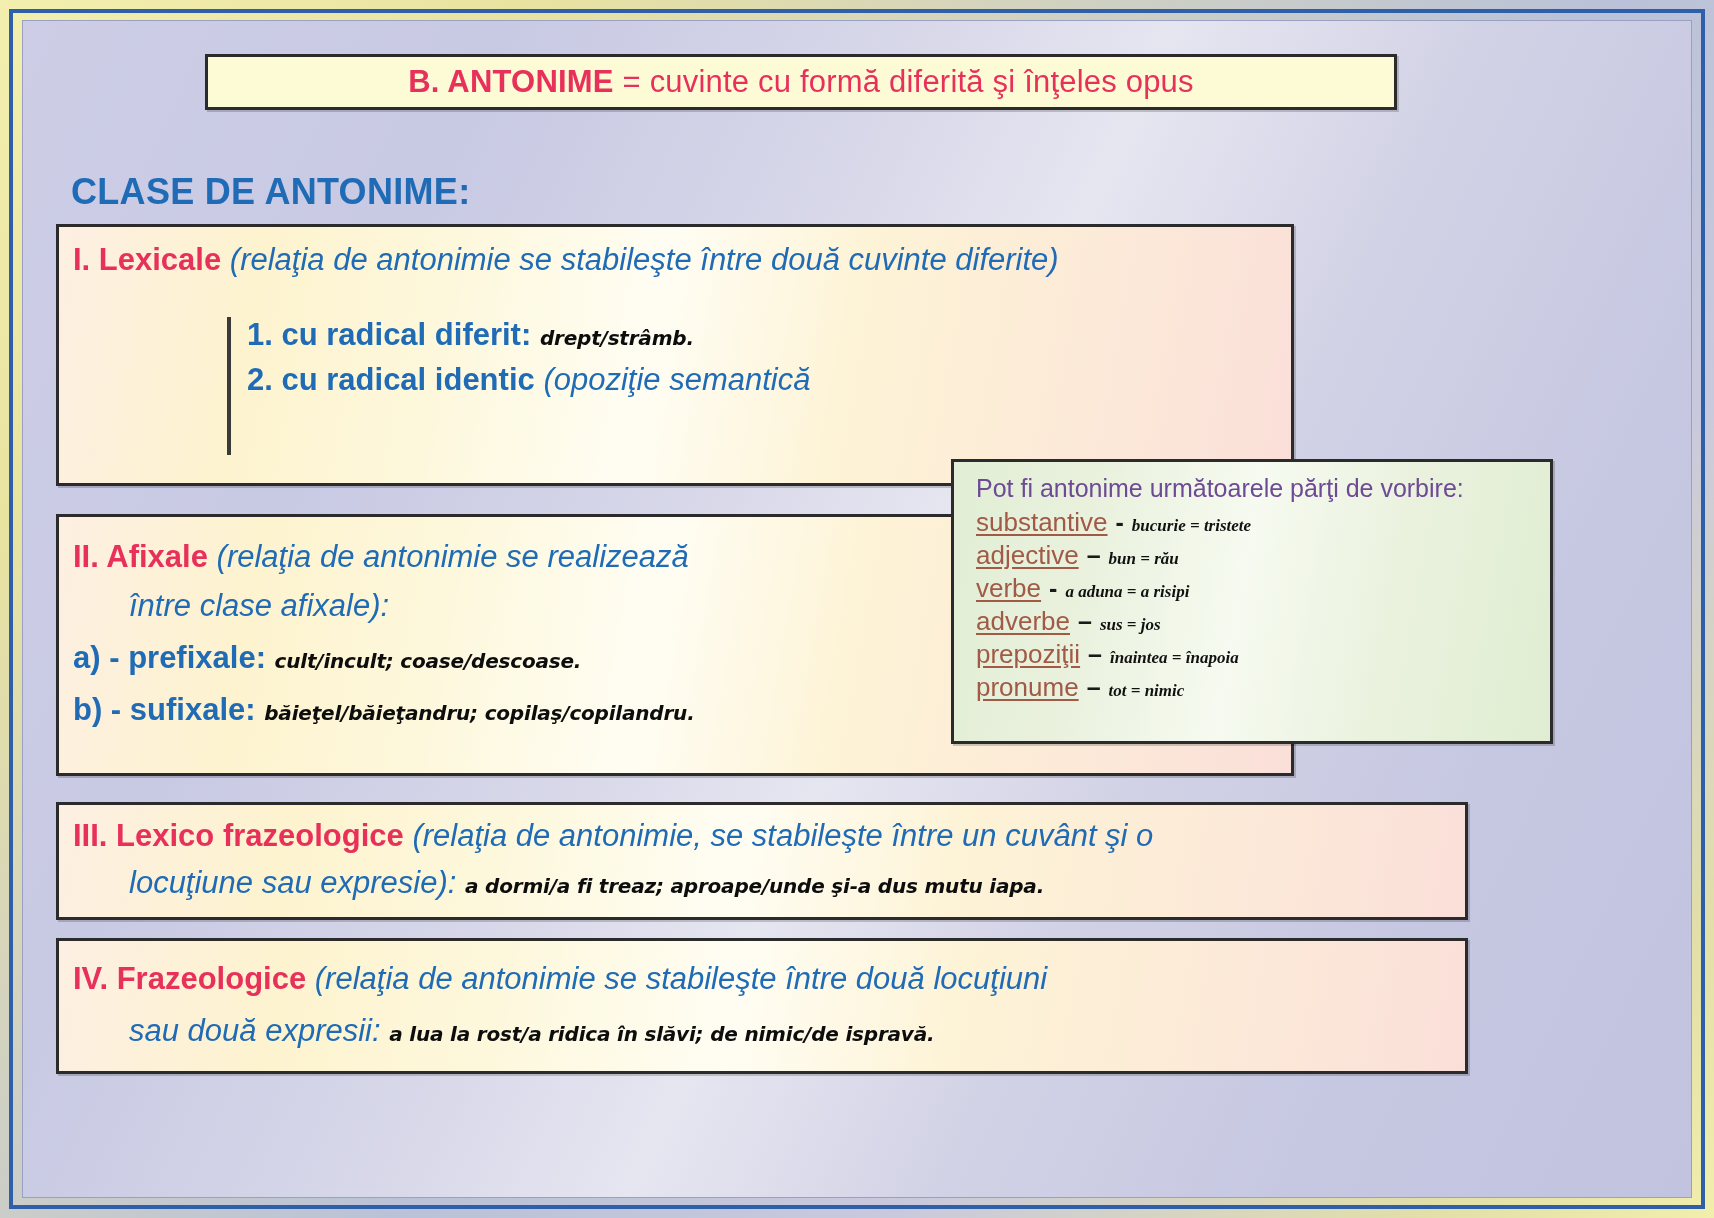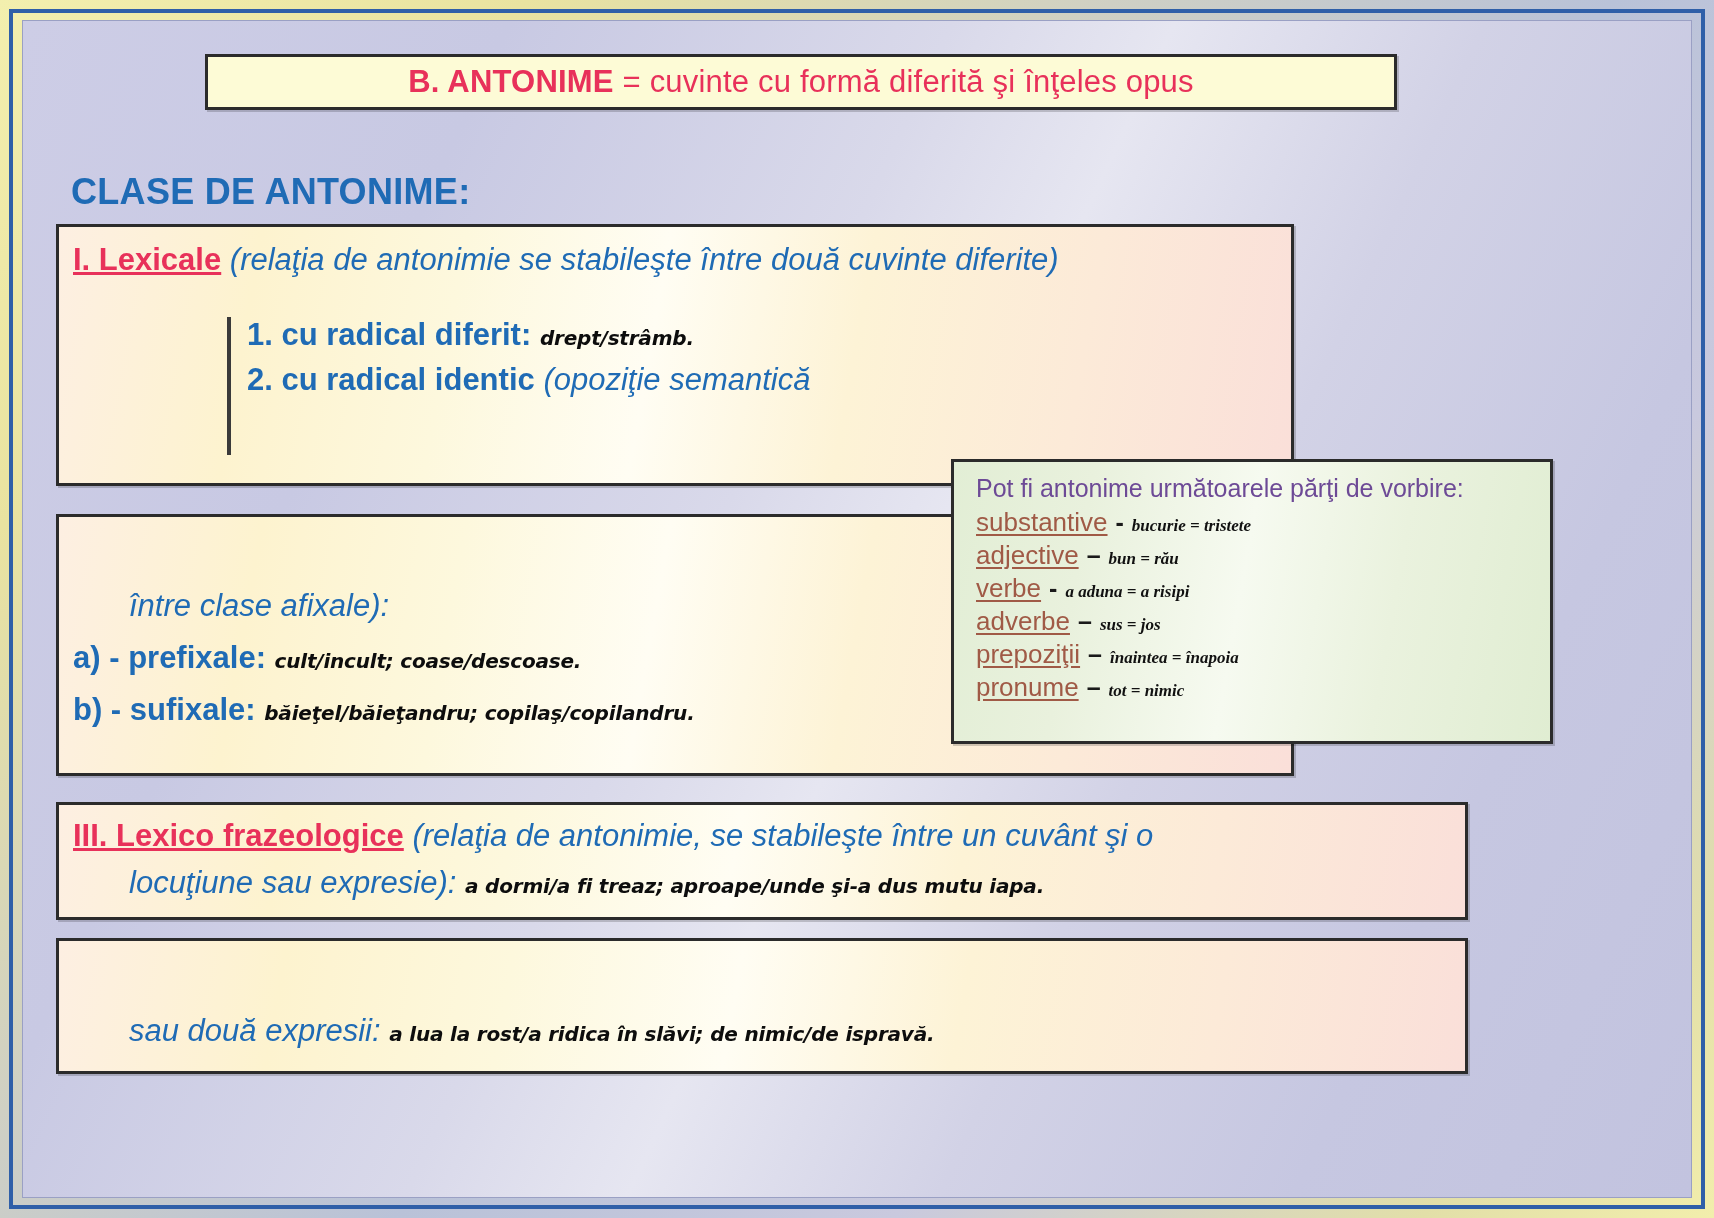--- a/index.html
+++ b/index.html
@@ -54,21 +54,21 @@
   }
   #title-text .b{font-weight:bold;}
 
   
   #clase-heading{
     position:absolute;left:48px;top:150px;
     font-size:36px;font-weight:bold;color:#1f6bb5;letter-spacing:.3px;
   }
 
   
-  .red{color:#e8315a;font-weight:bold;text-decoration:underline;}
+  .red{color:#e8315a;font-weight:bold;}
   .blue{color:#1f6bb5;font-style:italic;}
   .blueb{color:#1f6bb5;font-weight:bold;}
   .hand{
     font-family:"DejaVu Sans", sans-serif;
     font-style:italic;font-weight:bold;color:#0d0d0d;
     font-size:20px;letter-spacing:-.2px;
   }
   .line{
     font-size:31px;line-height:1.33;white-space:nowrap;
   }
@@ -157,20 +157,24 @@
         </div>
         <div class="line sub">
           <span class="blueb">2.</span>
           <span class="blueb">cu radical identic</span>
           <span class="blue">(opoziţie semantică</span>
         </div>
       </div>
     </div>
 
     <div class="panel" id="sec2">
+      <div id="sec2-head" class="line">
+        <span class="red">II. Afixale</span>
+        <span class="blue">(relaţia de antonimie se realizează</span>
+      </div>
       <div id="sec2-l2" class="line">
         <span class="indent"></span><span class="blue">între clase afixale):</span>
       </div>
       <div id="sec2-a" class="line">
         <span class="blueb">a) -</span>
         <span class="blueb">prefixale:</span>
         <span class="hand">cult/incult; coase/descoase.</span>
       </div>
       <div id="sec2-b" class="line">
         <span class="blueb">b) -</span>
@@ -219,20 +223,24 @@
         <span class="red">III. Lexico  frazeologice</span>
         <span class="blue">(relaţia de antonimie, se stabileşte între un cuvânt şi o</span>
       </div>
       <div id="sec3-l2" class="line">
         <span class="indent"></span><span class="blue">locuţiune sau expresie):</span>
         <span class="hand">a dormi/a fi treaz; aproape/unde şi-a dus mutu iapa.</span>
       </div>
     </div>
 
     <div class="panel" id="sec4">
+      <div id="sec4-head" class="line">
+        <span class="red">IV. Frazeologice</span>
+        <span class="blue">(relaţia de antonimie se stabileşte între două locuţiuni</span>
+      </div>
       <div id="sec4-l2" class="line">
         <span class="indent"></span><span class="blue">sau două expresii:</span>
         <span class="hand">a lua la rost/a ridica în slăvi; de nimic/de ispravă.</span>
       </div>
     </div>
 
   </div>
 </div>
 
 </body></html>

